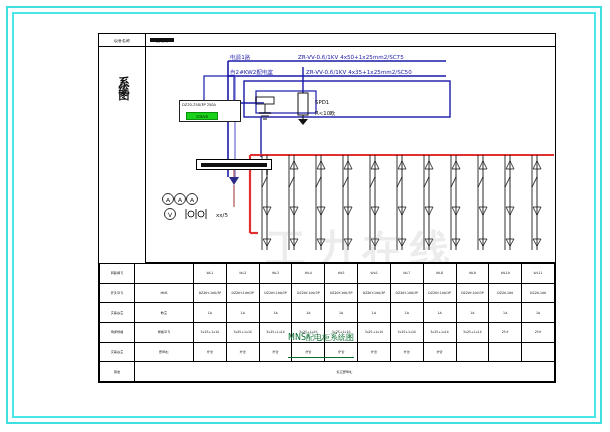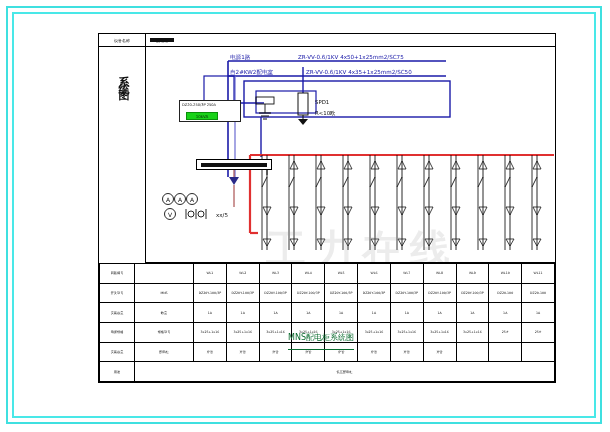--- a/index.html
+++ b/index.html
@@ -84,21 +84,21 @@
     overflow:hidden;white-space:nowrap;
   }
   .lbl-col{width:34px;}
   .nm-col{width:58px;}
   td.lft{text-align:left;padding-left:1px;}
   .bar{display:block;background:#111;height:3px;}
   
   #caption{
     position:absolute;left:288px;top:332px;
     font-size:8px;color:#0a6b2f;white-space:nowrap;
-    border-bottom:1px solid #0a6b2f;padding-bottom:6px;
+    border-bottom:1px solid #0a6b2f;padding-bottom:14px;
     font-family:"DejaVu Sans","Liberation Sans",sans-serif;
   }
   #green-box{
     position:absolute;left:33px;top:53px;width:62px;height:22px;
     border:1px solid #222;box-sizing:border-box;background:#fff;
   }
   #green-chip{
     position:absolute;left:6px;top:11px;width:32px;height:8px;
     background:#19d219;border:1px solid #0a8f0a;box-sizing:border-box;
     font-size:4px;color:#0a2f0a;text-align:center;line-height:8px;

